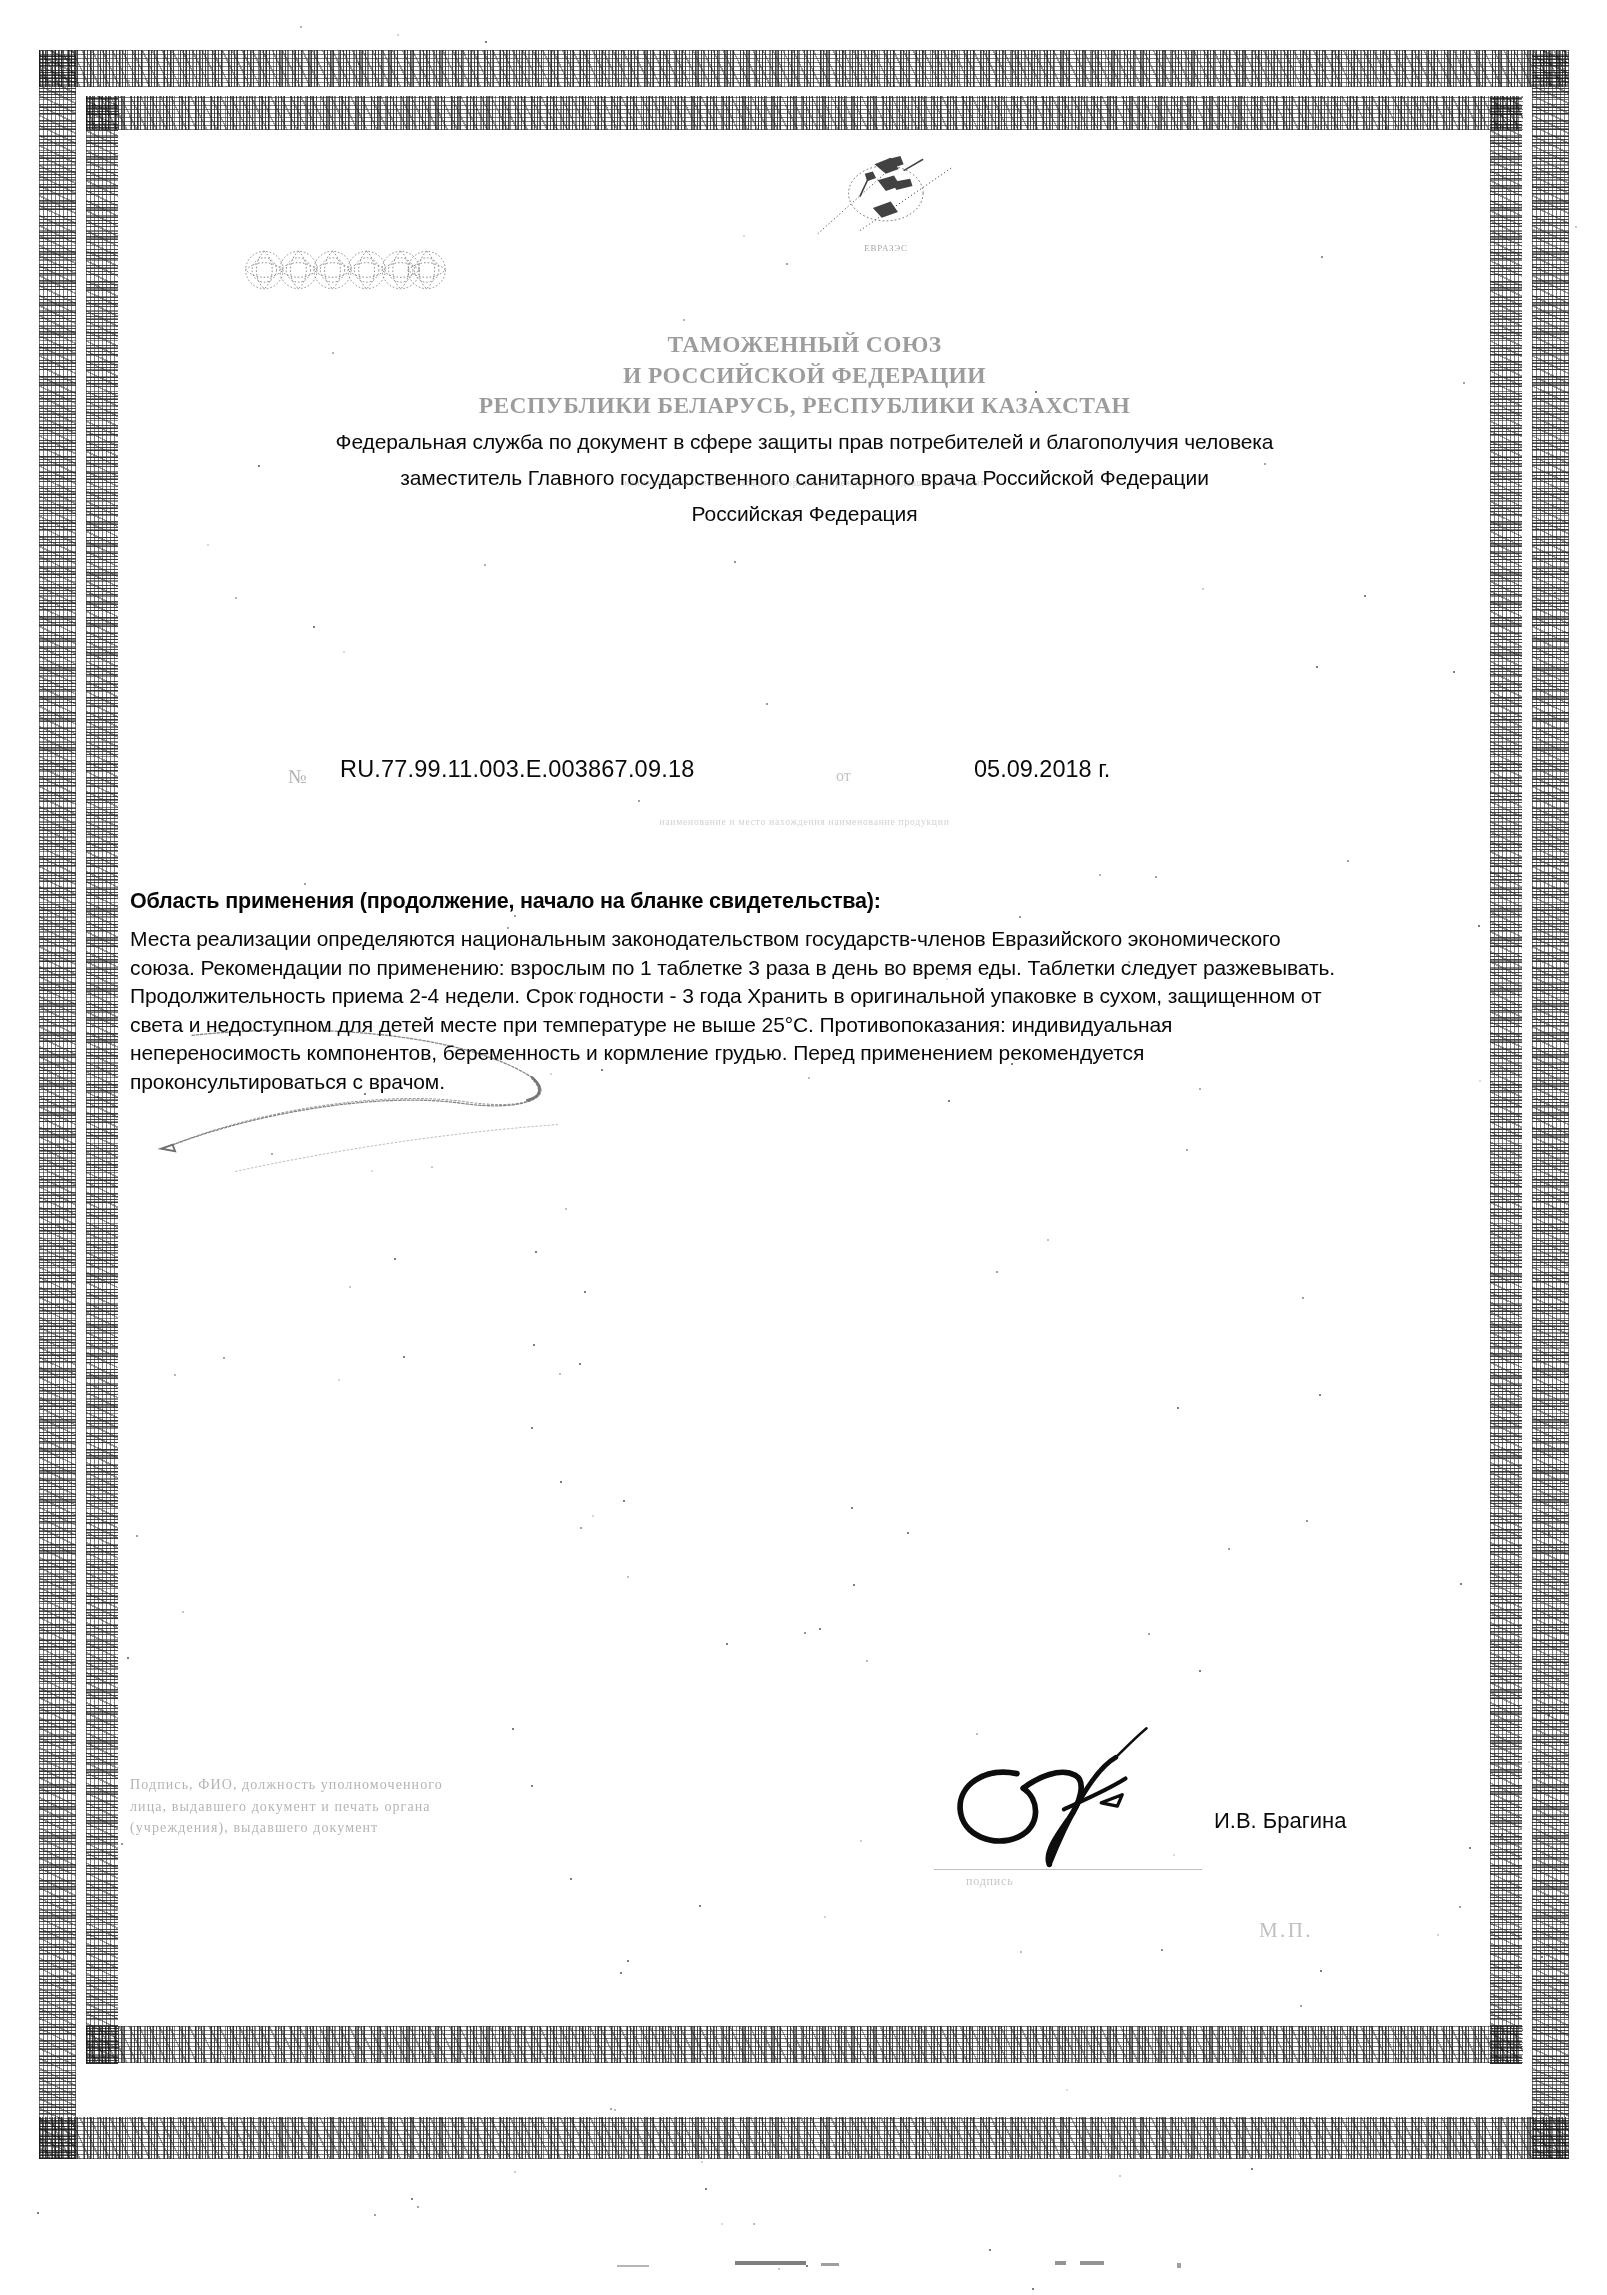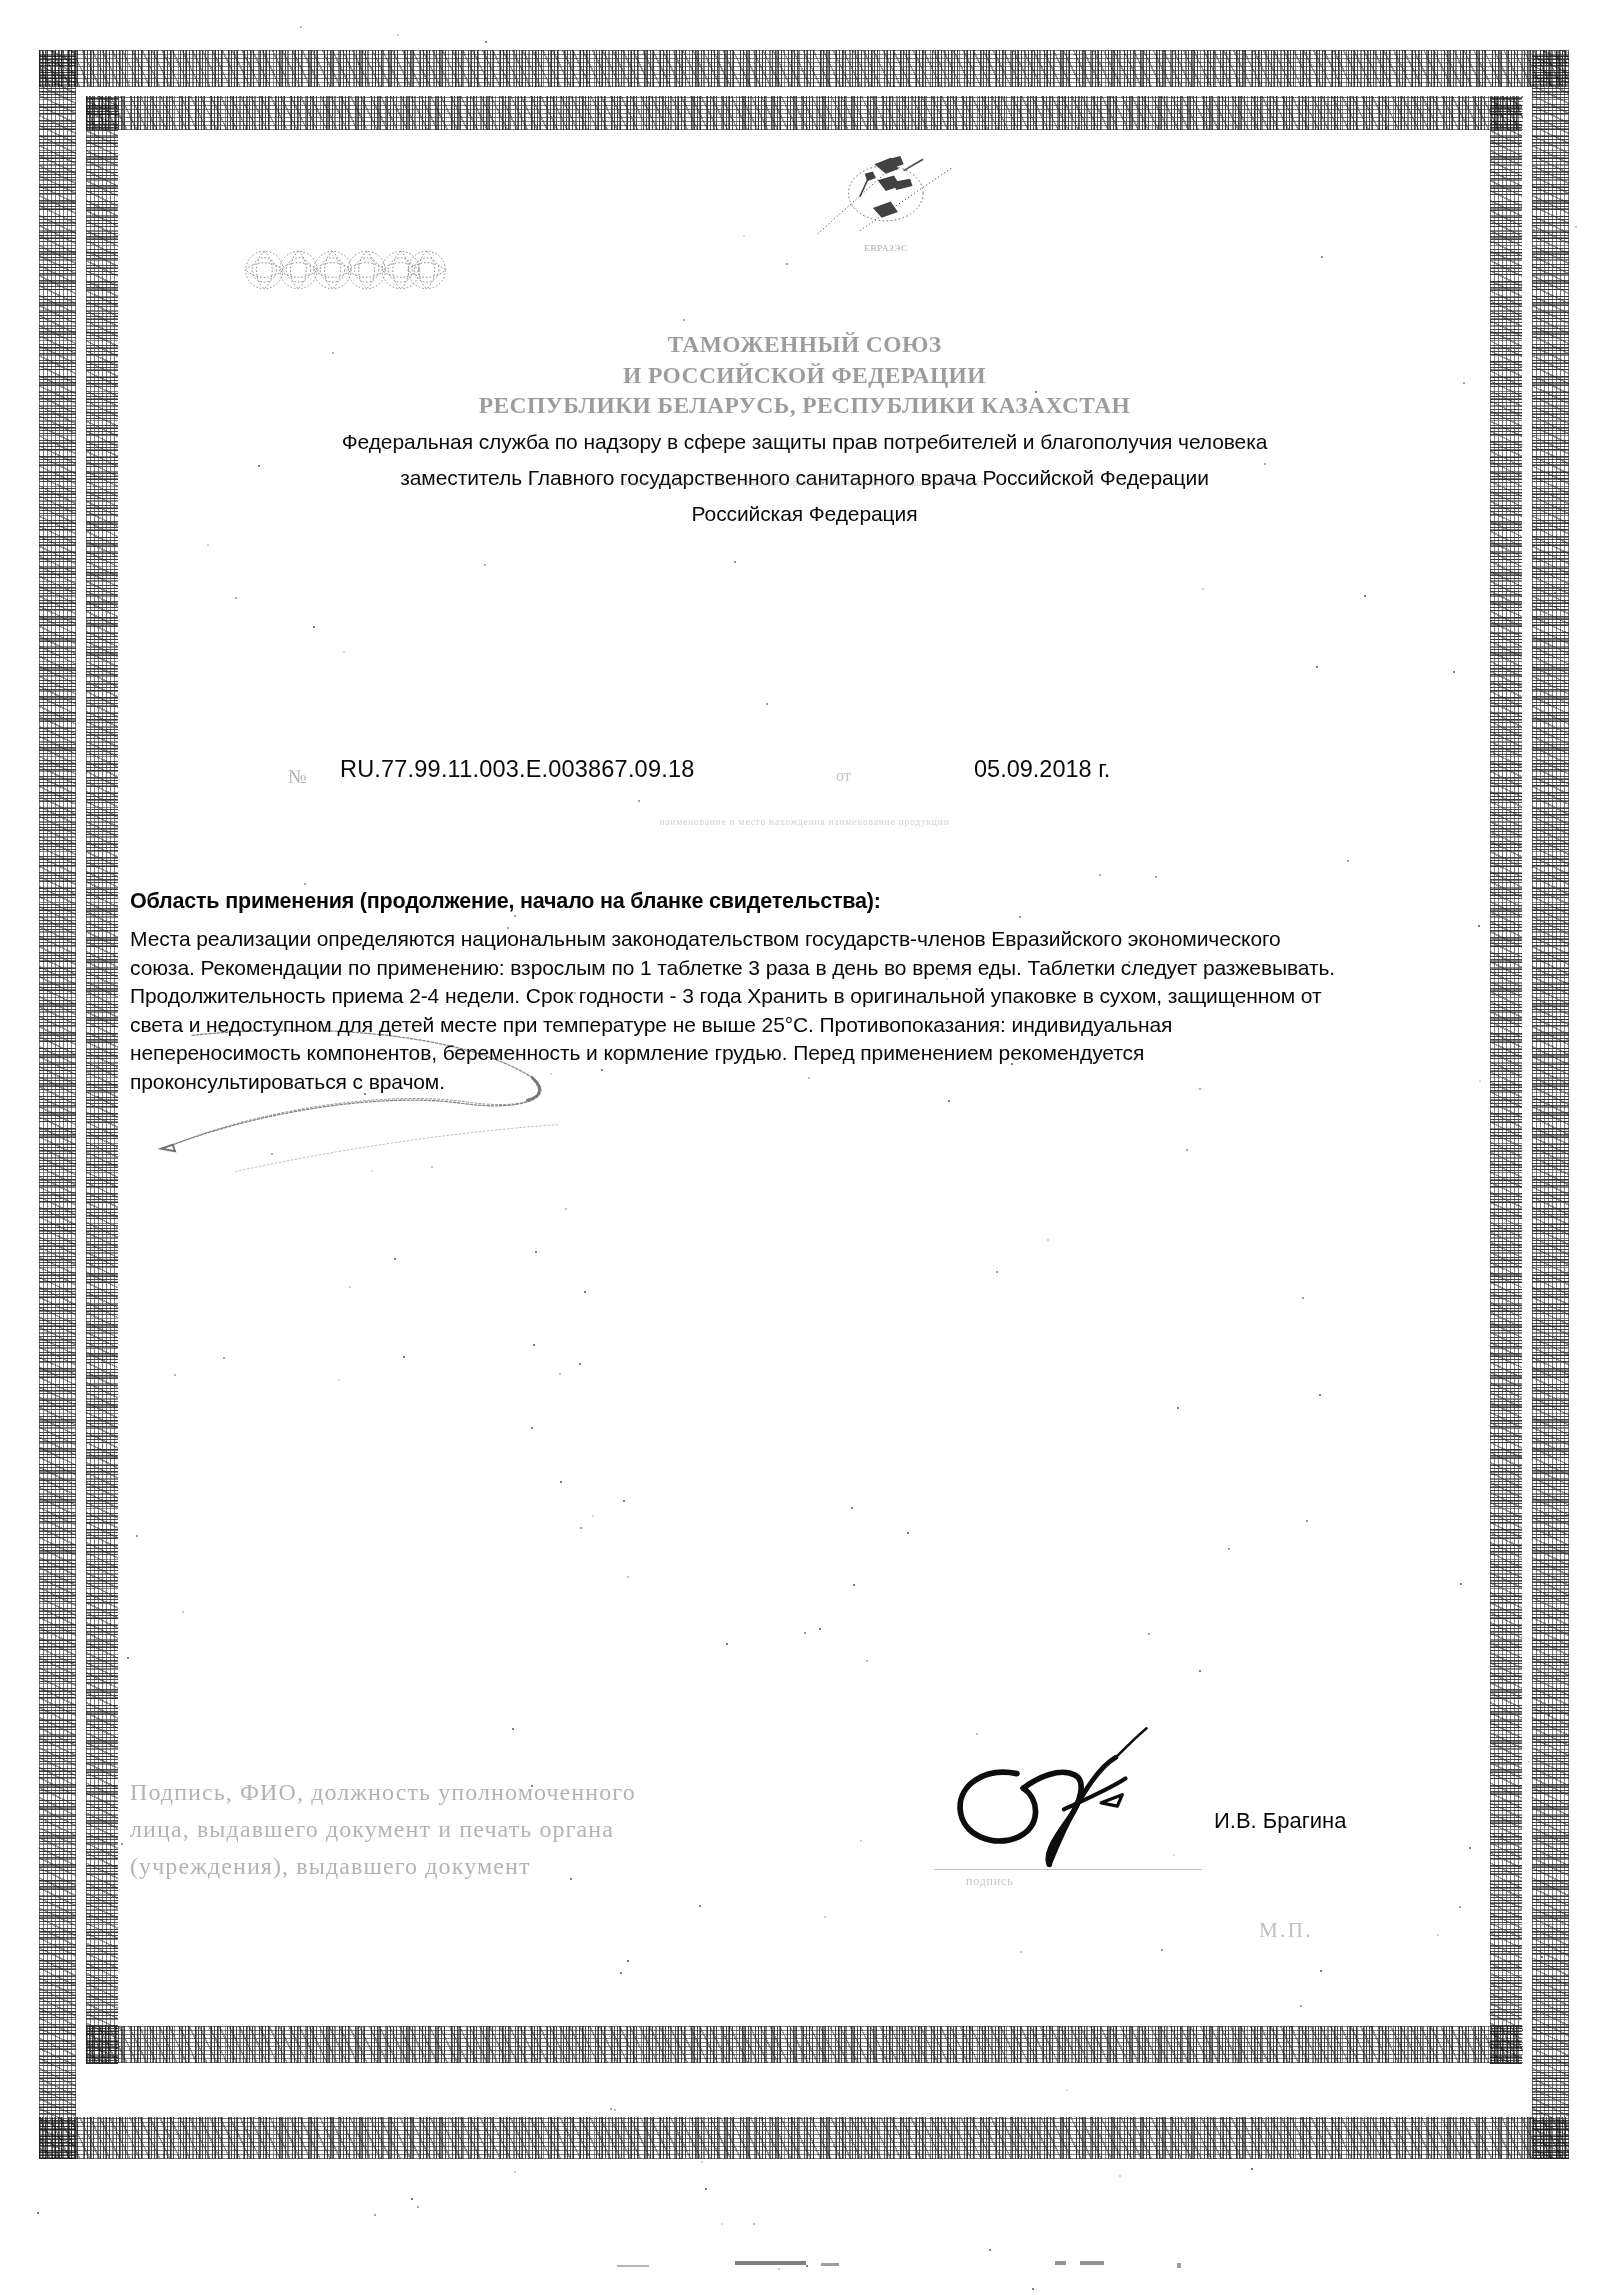--- a/index.html
+++ b/index.html
@@ -277,21 +277,21 @@
     opacity: .62;
   }
 
   
   .footer-note {
     position: absolute;
     left: 8px;
     top: 1640px;
     width: 633px;
     font-family: "Liberation Serif", serif;
-    font-size: 24px;
+    font-size: 14px;
     line-height: 1.55;
     color: #6e6e6e;
     opacity: .52;
     filter: blur(0.4px);
     letter-spacing: 1.1px;
   }
   .sig-wrap {
     position: absolute;
     left: 812px;
     top: 1591px;
@@ -401,21 +401,21 @@
       </g>
       <path d="M76 36 L64 62" stroke="#151515" stroke-width="2"></path>
       <path d="M118 30 L142 16" stroke="#151515" stroke-width="2"></path>
     </svg>
     <div class="emblem-caption">ЕВРАЗЭС</div>
 
     <div class="hdr">
       <div class="faded-caps l1">ТАМОЖЕННЫЙ СОЮЗ</div>
       <div class="faded-caps l3">И РОССИЙСКОЙ ФЕДЕРАЦИИ</div>
       <div class="faded-caps l2">РЕСПУБЛИКИ БЕЛАРУСЬ, РЕСПУБЛИКИ КАЗАХСТАН</div>
-      <div class="sharp">Федеральная служба по надзору в сфере защиты прав потребителей и благополучия человека</div>
+      <div class="sharp">Федеральная служба по документ в сфере защиты прав потребителей и благополучия человека</div>
       <div class="sharp">заместитель Главного государственного санитарного врача Российской Федерации</div>
       <div class="sharp">Российская Федерация</div>
     </div>
 
     <div class="hintline hint-a">наименование и место нахождения органа (учреждения), выдавшего документ</div>
 
 
     <div class="numrow">
       <span class="no-sym">№</span>
       <span class="regno">RU.77.99.11.003.Е.003867.09.18</span>

